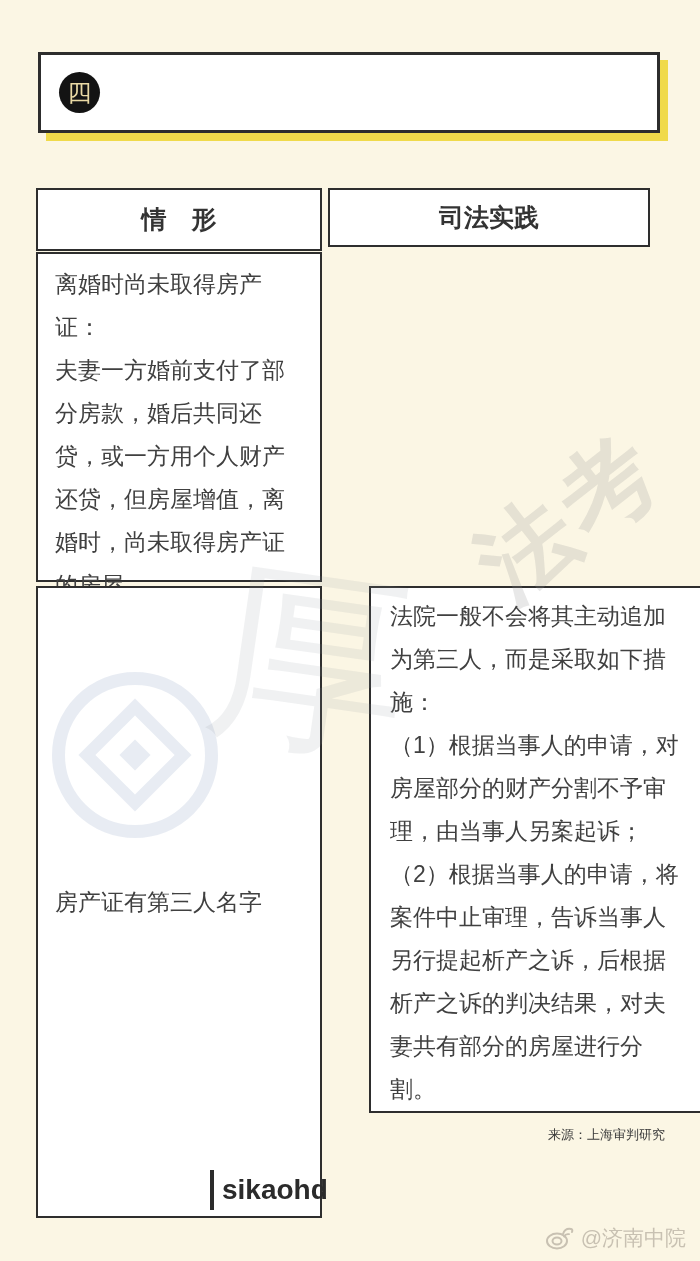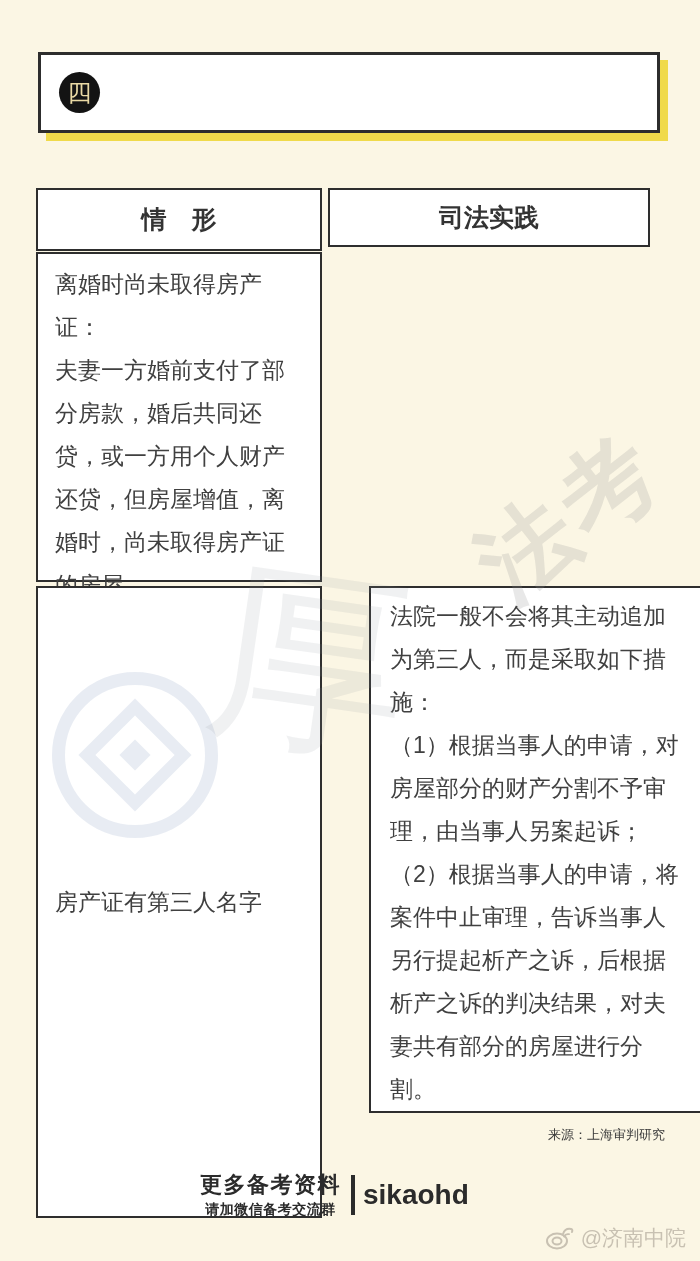--- a/index.html
+++ b/index.html
@@ -209,24 +209,20 @@
 
   <div class="wm wm-ring"></div>
   <div class="wm wm-diamond"></div>
   <div class="wm wm-diamond-core"></div>
   <div class="wm wm-hou">厚</div>
   <div class="wm wm-fakao">法考</div>
 
   <div class="source-line">来源：上海审判研究</div>
 
   <div class="footer-brand">
-    <div class="footer-cn">
-      <div class="footer-cn-1">更多备考资料</div>
-      <div class="footer-cn-2">请加微信备考交流群</div>
-    </div>
     <div class="footer-divider"></div>
     <div class="footer-en">sikaohd</div>
   </div>
 
   <div class="weibo-mark">
     <span class="weibo-icon">
       <svg width="30" height="24" viewBox="0 0 30 24">
         <ellipse cx="12" cy="15" rx="10" ry="7.5" fill="none" stroke="#c8c1b2" stroke-width="2"></ellipse>
         <ellipse cx="12" cy="15" rx="4.5" ry="3.5" fill="none" stroke="#c8c1b2" stroke-width="2"></ellipse>
         <path d="M18 8 Q20 2 26 3 Q28 3.5 27 6" fill="none" stroke="#c8c1b2" stroke-width="2" stroke-linecap="round"></path>

